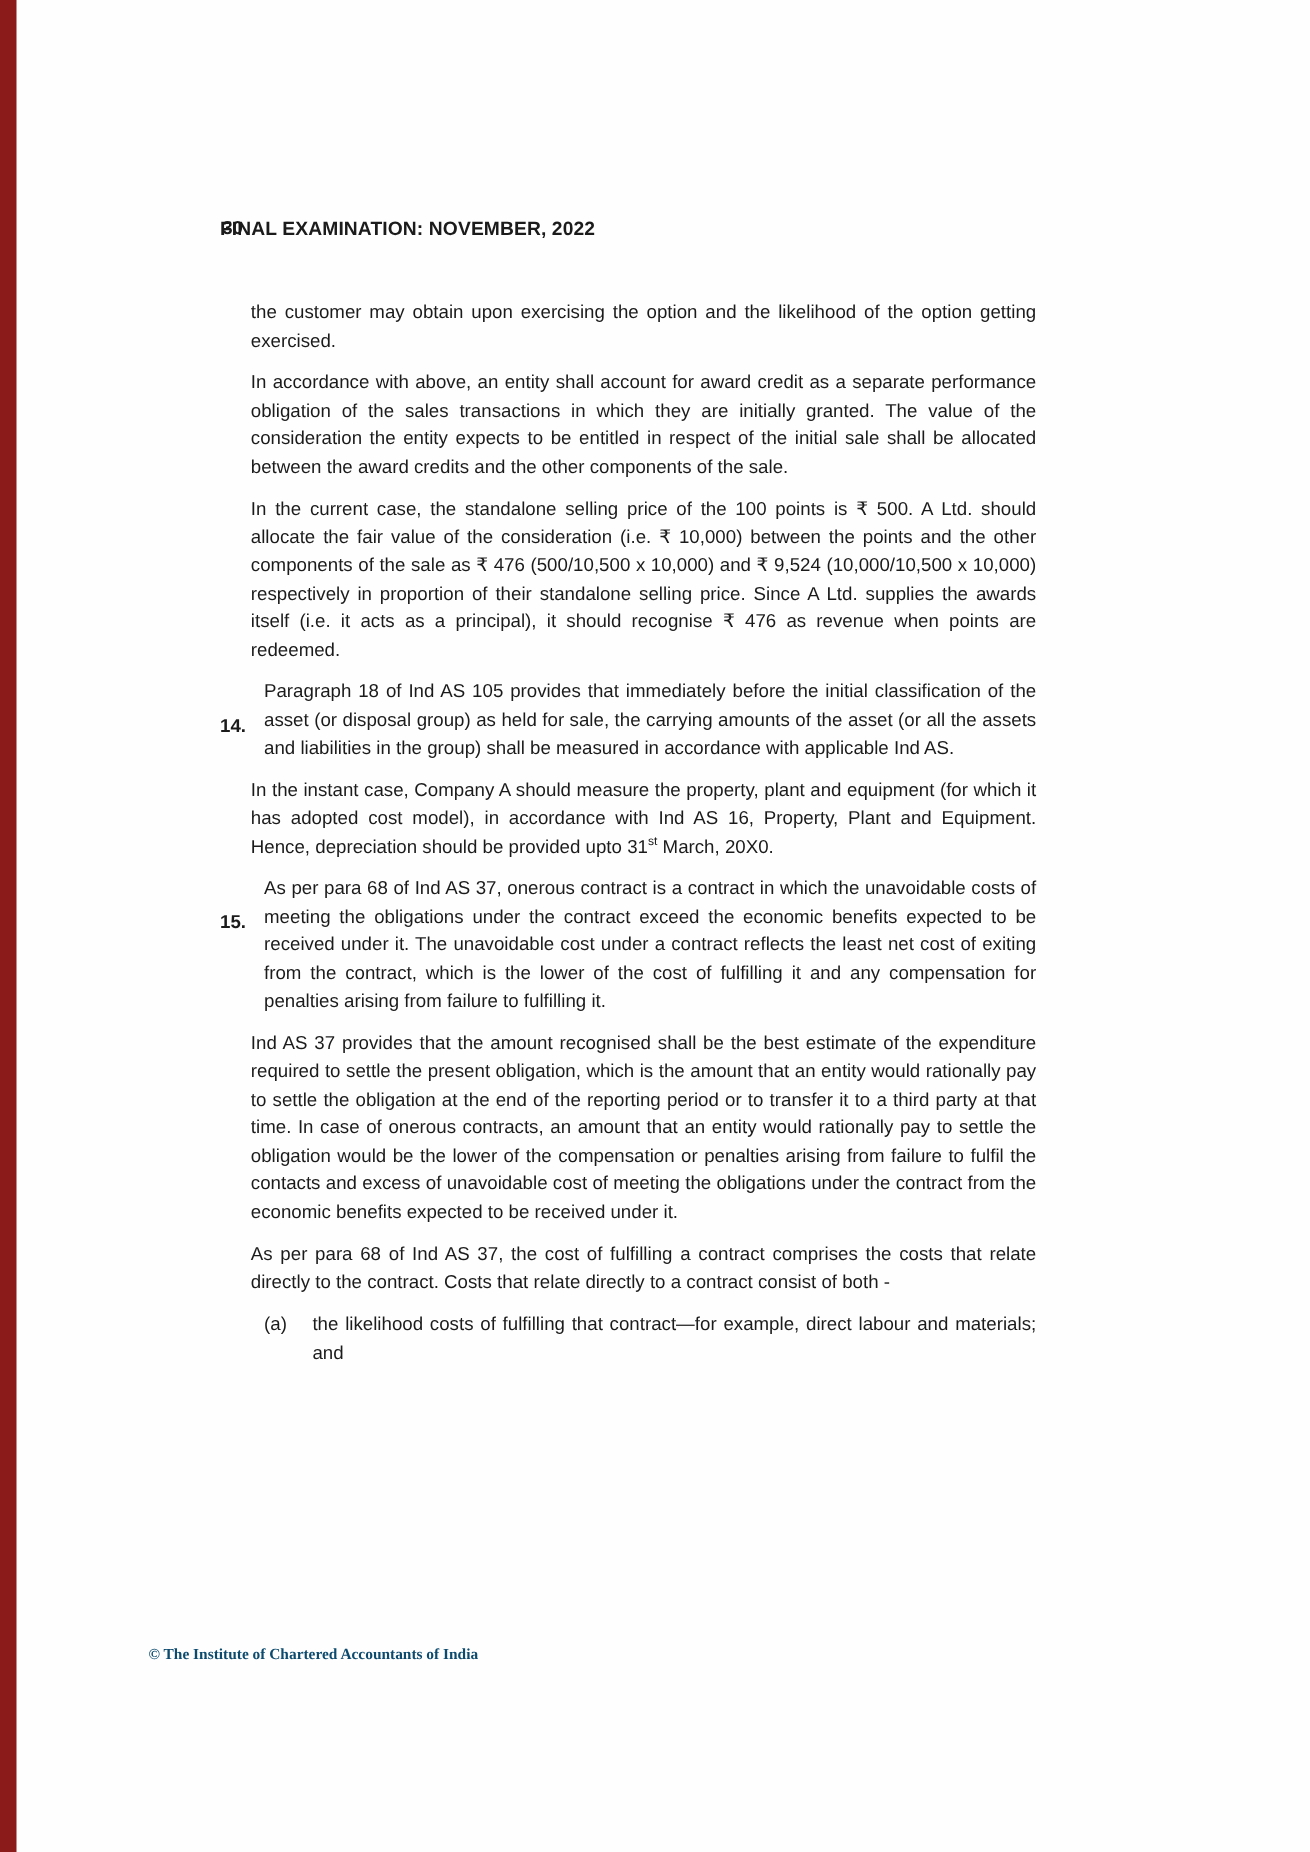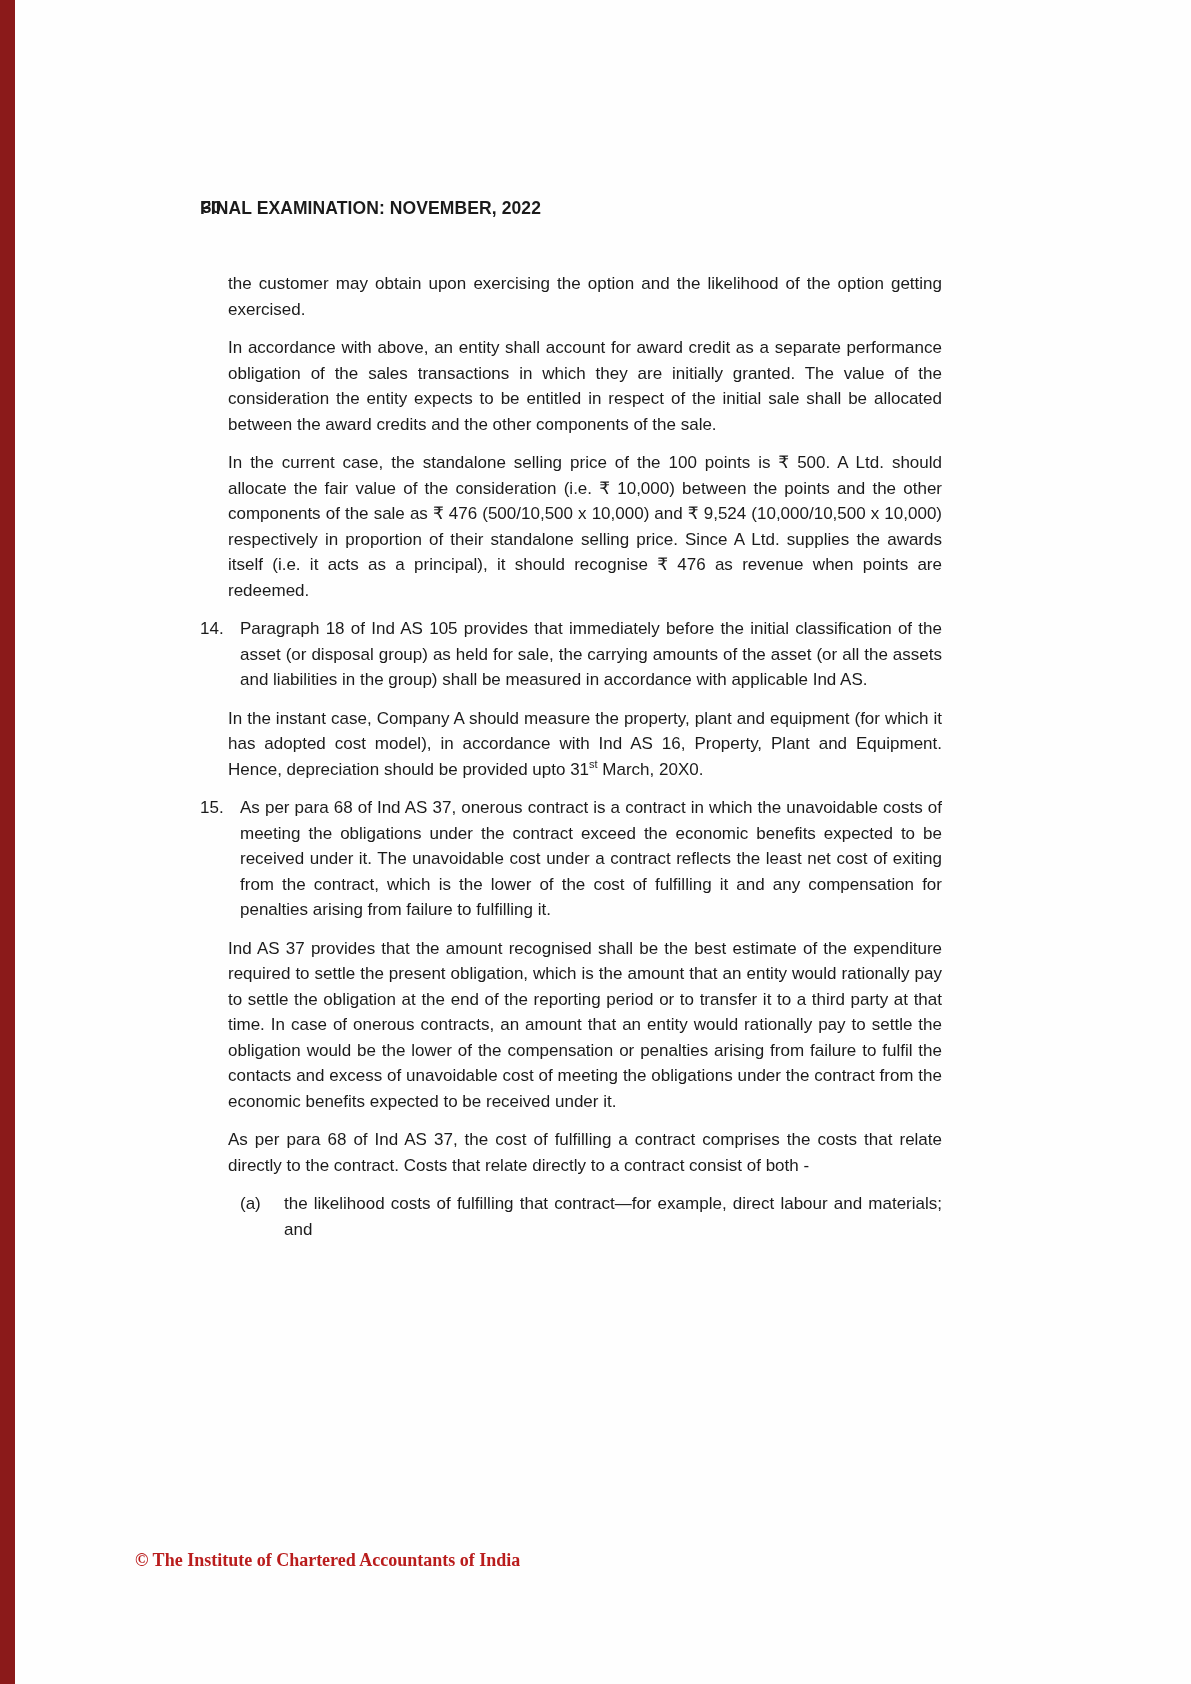--- a/index.html
+++ b/index.html
@@ -49,41 +49,42 @@
     margin-bottom: 13px;
   }
   .numbered-item {
     display: flex;
     margin-top: 8px;
     margin-bottom: 13px;
   }
   .item-no {
     width: 40px;
     flex-shrink: 0;
-    font-weight: normal;
+    font-weight: bold;
+    margin-top: 31px;
   }
   .item-text { flex: 1; }
   .sub-item {
     display: flex;
     margin-left: 40px;
     margin-bottom: 13px;
   }
   .sub-marker {
     width: 44px;
     flex-shrink: 0;
   }
   .sub-text { flex: 1; }
   sup { font-size: 11px; line-height: 0; }
   .page-footer {
     position: absolute;
-    left: 135px; top: 1550px;
+    left: 135px; top: 1497px;
     font-family: "Liberation Serif", "DejaVu Serif", serif;
     font-weight: bold;
-    font-size: 18px;
-    color: #b91c1c;
+    font-size: 14px;
+    color: #0c4a6e;
   }
 </style>
 </head>
 <body>
 
 <div class="page">
 
   <div class="stripe" style="background: rgb(139, 26, 26);"></div>
 
   <header class="page-header">

